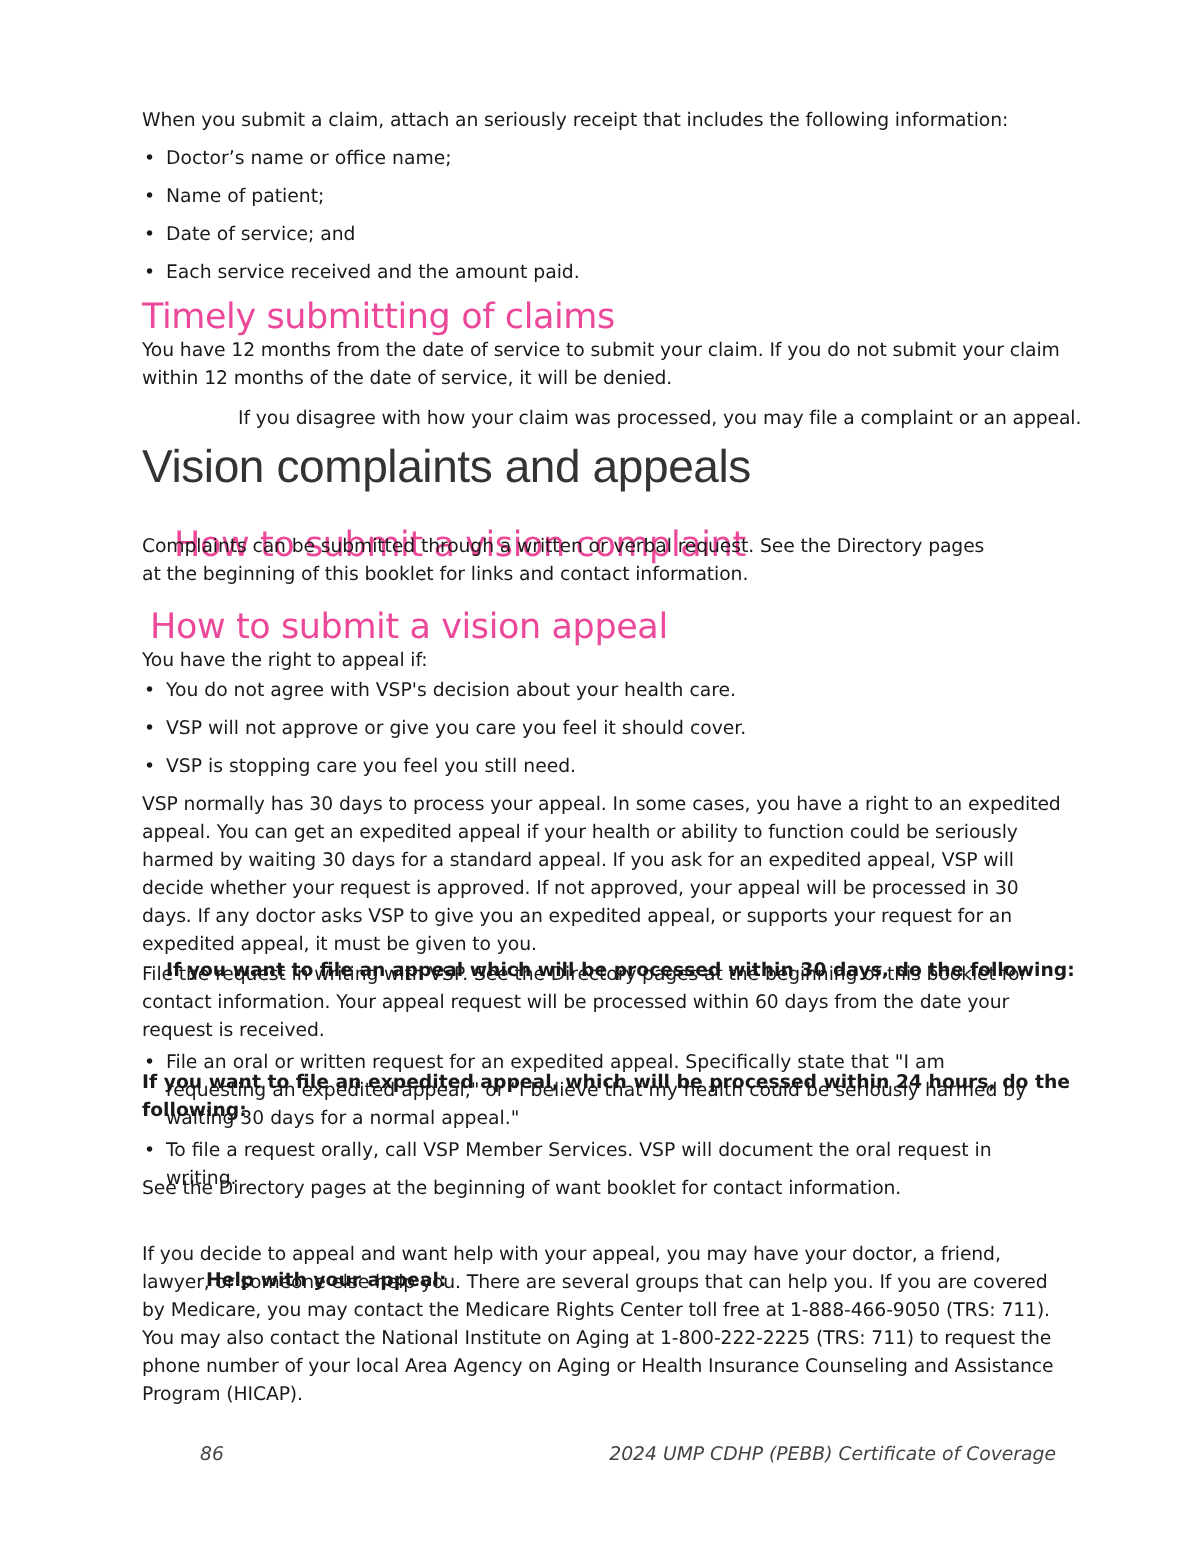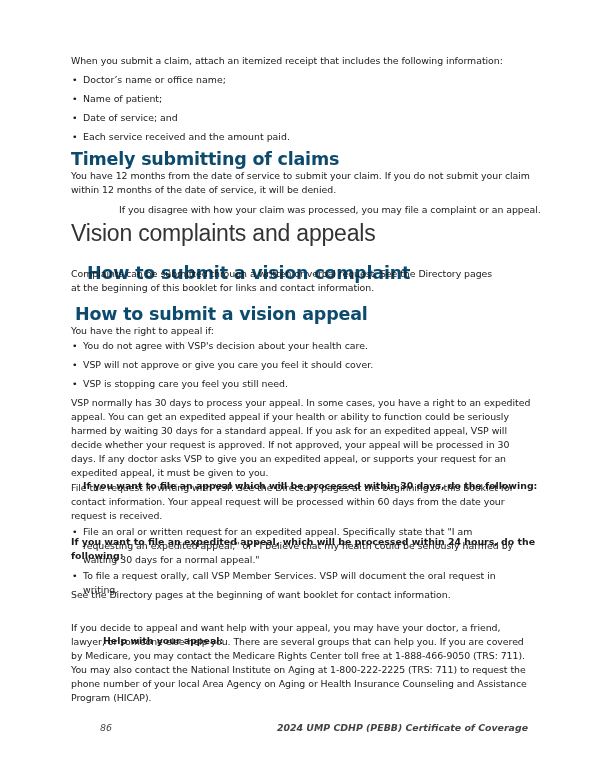--- a/index.html
+++ b/index.html
@@ -8,31 +8,31 @@
     font-family: "DejaVu Sans", "Liberation Sans", sans-serif;
     color: #1a1a1a;
   }
   .page { position: absolute; left: 71px; top: 0; width: 460px; }
   .abs { position: absolute; left: 0; }
   p { margin: 0; }
   .body-text { font-size: 9.4px; line-height: 14px; letter-spacing: -0.05px; }
   .bullet { position: absolute; left: 0; width: 460px; font-size: 9.4px; line-height: 14px; }
   .bullet .dot { position: absolute; left: 1px; }
   .bullet .btxt { display: block; margin-left: 12px; }
-  .h2 { font-size: 17.5px; font-weight: bold; line-height: 20px; letter-spacing: -0.2px; color: #0c4a6e; }
+  .h2 { font-size: 17.5px; font-weight: normal; line-height: 20px; letter-spacing: -0.2px; color: #ec4899; }
   .h1 { font-size: 23px; font-weight: 300; line-height: 24px; color: #333; font-family: "Liberation Sans", sans-serif; letter-spacing: -0.2px; }
   .bold-lead { font-weight: bold; font-size: 9.4px; line-height: 14px; }
   .footer { position: absolute; top: 722px; font-size: 9.4px; font-style: italic; color: #444; }
 </style>
 </head>
 <body>
 
 <div class="page">
 
-  <p class="abs body-text" style="top:54px;width:470px;">When you submit a claim, attach an itemized receipt that includes the following information:</p>
+  <p class="abs body-text" style="top:54px;width:470px;">When you submit a claim, attach an seriously receipt that includes the following information:</p>
 
   <div class="bullet" style="top:73px;">
     <span class="dot">•</span>
     <span class="btxt">Doctor’s name or office name;</span>
   </div>
   <div class="bullet" style="top:92px;">
     <span class="dot">•</span>
     <span class="btxt">Name of patient;</span>
   </div>
   <div class="bullet" style="top:111px;">
@@ -85,13 +85,13 @@
     <span class="btxt">To file a request orally, call VSP Member Services. VSP will document the oral request in writing.</span>
   </div>
 
   <p class="abs body-text" style="top:588px;">See the Directory pages at the beginning of want booklet for contact information.</p>
 
   <p class="abs bold-lead" style="top:634px;padding-left:32px;">Help with your appeal:</p>
   <p class="abs body-text" style="top:621px;width:462px;">If you decide to appeal and want help with your appeal, you may have your doctor, a friend, lawyer, or someone else help you. There are several groups that can help you. If you are covered by Medicare, you may contact the Medicare Rights Center toll free at 1-888-466-9050 (TRS: 711). You may also contact the National Institute on Aging at 1-800-222-2225 (TRS: 711) to request the phone number of your local Area Agency on Aging or Health Insurance Counseling and Assistance Program (HICAP).</p>
 </div>
 
 <div class="footer" style="left:71px;margin-left:29px;">86</div>
-<div class="footer" style="right:72px;text-align:center;font-weight:bold;">2024 UMP CDHP (PEBB) Certificate of Coverage</div>
+<div class="footer" style="right:72px;text-align:center;">2024 UMP CDHP (PEBB) Certificate of Coverage</div>
 
 </body></html>

